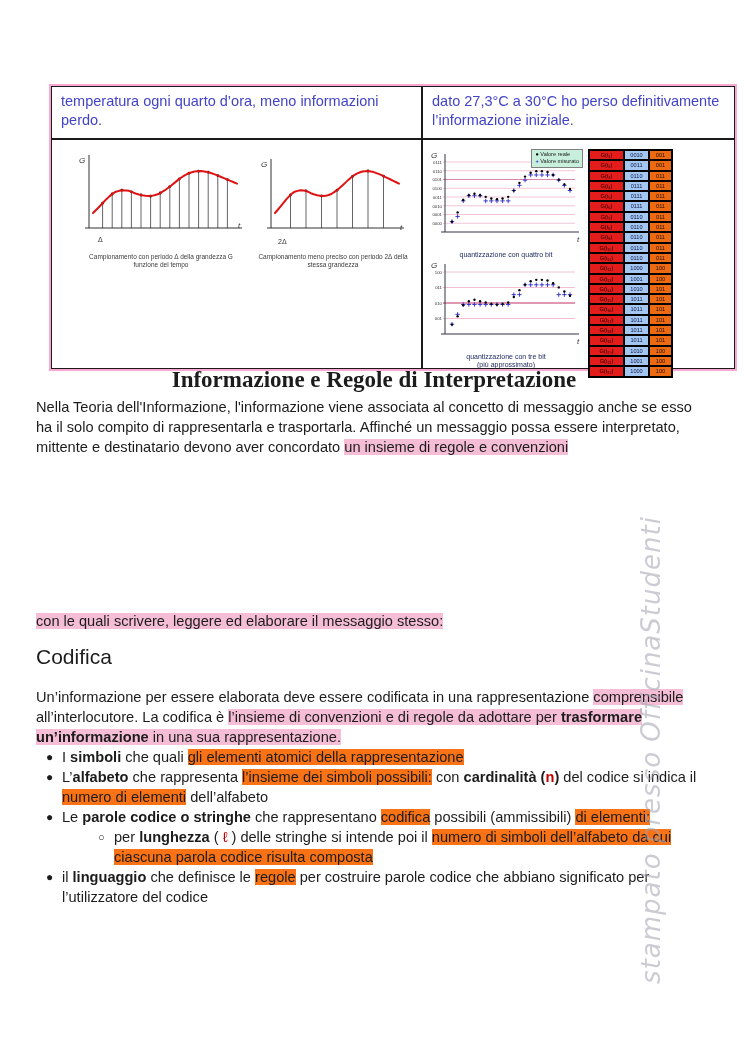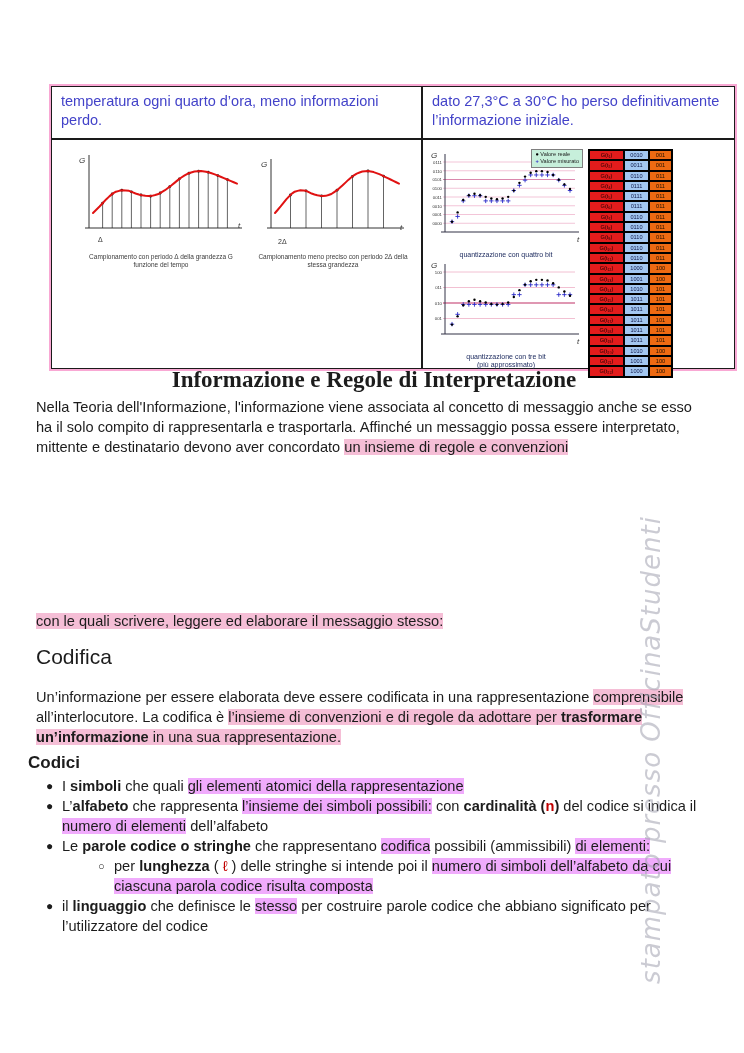--- a/index.html
+++ b/index.html
@@ -25,21 +25,21 @@
   .ctc{border:0.5px solid #000;text-align:center;box-sizing:border-box;}
   .ctc.lab{width:35px;background:#e31c1c;color:#1d0000;}
   .ctc.b4{width:25px;background:#a3c7f1;color:#101a4a;}
   .ctc.b3{width:23px;background:#ee6a12;color:#201000;}
   
   .main{position:absolute;left:36px;top:367px;width:676px;}
   .title{font-size:23px;font-weight:bold;text-align:center;margin:0 0 4px 0;font-family:Liberation Serif, serif;}
   p.body{font-size:14.6px;line-height:20px;margin:0;}
   .spacer{height:139px;}
   .hl-pink{background:#f5bed6;}
-  .hl-peach{background:#f0abfc;}
+  .hl-peach{background:#f97316;}
   .rn-b{font-weight:bold;}
   .rn-red{color:#c00000;}
   .hlline{font-size:14.6px;line-height:20px;}
   .h1{font-size:21px;font-weight:normal;margin:7px 0 18px 0;}
   .note{font-size:12.3px;line-height:17px;margin:1px 0 0 0;}
   .codici-wrap{margin-left:-8px;}
   .h2{font-size:17px;font-weight:bold;margin:6px 0 3px 0;}
   .bullets{margin-top:0;}
   .bullet{display:flex;font-size:14.6px;line-height:20px;}
   .bullet .marker{flex:none;text-align:left;}
@@ -441,39 +441,38 @@
   <p class="body"><span>Nella Teoria dell'Informazione, l'informazione viene associata al concetto di messaggio anche se esso ha il solo compito di rappresentarla e trasportarla. Affinché un messaggio possa essere interpretato, mittente e destinatario devono aver concordato </span><span class="hl-pink">un insieme di regole e convenzioni</span></p>
 
   <div class="spacer"></div>
 
   <p class="hlline"><span class="hl-pink">con le quali scrivere, leggere ed elaborare il messaggio stesso:</span></p>
 
   <div class="h1">Codifica</div>
   <p class="body"><span>Un’informazione per essere elaborata deve essere codificata in una rappresentazione </span><span class="hl-pink">comprensibile</span><span> all’interlocutore. La codifica è </span><span class="hl-pink">l’insieme di convenzioni e di regole da adottare per </span><span class="rn-b hl-pink">trasformare un’informazione</span><span class="hl-pink"> in una sua rappresentazione.</span></p>
 
   <div class="codici-wrap">
-    <div class="h2">Codici</div>
     <div class="bullets">
         <div class="bullet l1">
           <span class="marker">●</span>
           <span class="bcontent"><span>I </span><span class="rn-b">simboli</span><span> che quali </span><span class="hl-peach">gli elementi atomici della rappresentazione</span></span>
         </div>
         <div class="bullet l1">
           <span class="marker">●</span>
           <span class="bcontent"><span>L’</span><span class="rn-b">alfabeto</span><span> che rappresenta </span><span class="hl-peach">l’insieme dei simboli possibili:</span><span> con </span><span class="rn-b">cardinalità (</span><span class="rn-b rn-red">n</span><span class="rn-b">)</span><span> del codice si indica il </span><span class="hl-peach">numero di elementi</span><span> dell’alfabeto</span></span>
         </div>
         <div class="bullet l1">
           <span class="marker">●</span>
           <span class="bcontent"><span>Le </span><span class="rn-b">parole codice o stringhe</span><span> che rappresentano </span><span class="hl-peach">codifica</span><span> possibili (ammissibili) </span><span class="hl-peach">di elementi:</span></span>
         </div>
         <div class="bullet l2">
           <span class="marker">○</span>
           <span class="bcontent"><span>per </span><span class="rn-b">lunghezza</span><span> ( </span><span class="rn-red">ℓ</span><span> ) delle stringhe si intende poi il </span><span class="hl-peach">numero di simboli dell’alfabeto da cui ciascuna parola codice risulta composta</span></span>
         </div>
         <div class="bullet l1">
           <span class="marker">●</span>
-          <span class="bcontent"><span>il </span><span class="rn-b">linguaggio</span><span> che definisce le </span><span class="hl-peach">stesso</span><span> per costruire parole codice che abbiano significato per l’utilizzatore del codice</span></span>
+          <span class="bcontent"><span>il </span><span class="rn-b">linguaggio</span><span> che definisce le </span><span class="hl-peach">regole</span><span> per costruire parole codice che abbiano significato per l’utilizzatore del codice</span></span>
         </div>
       </div>
   </div>
 </div>
 
 <div class="wm">stampato presso OfficinaStudenti</div>
 
 </body></html>

